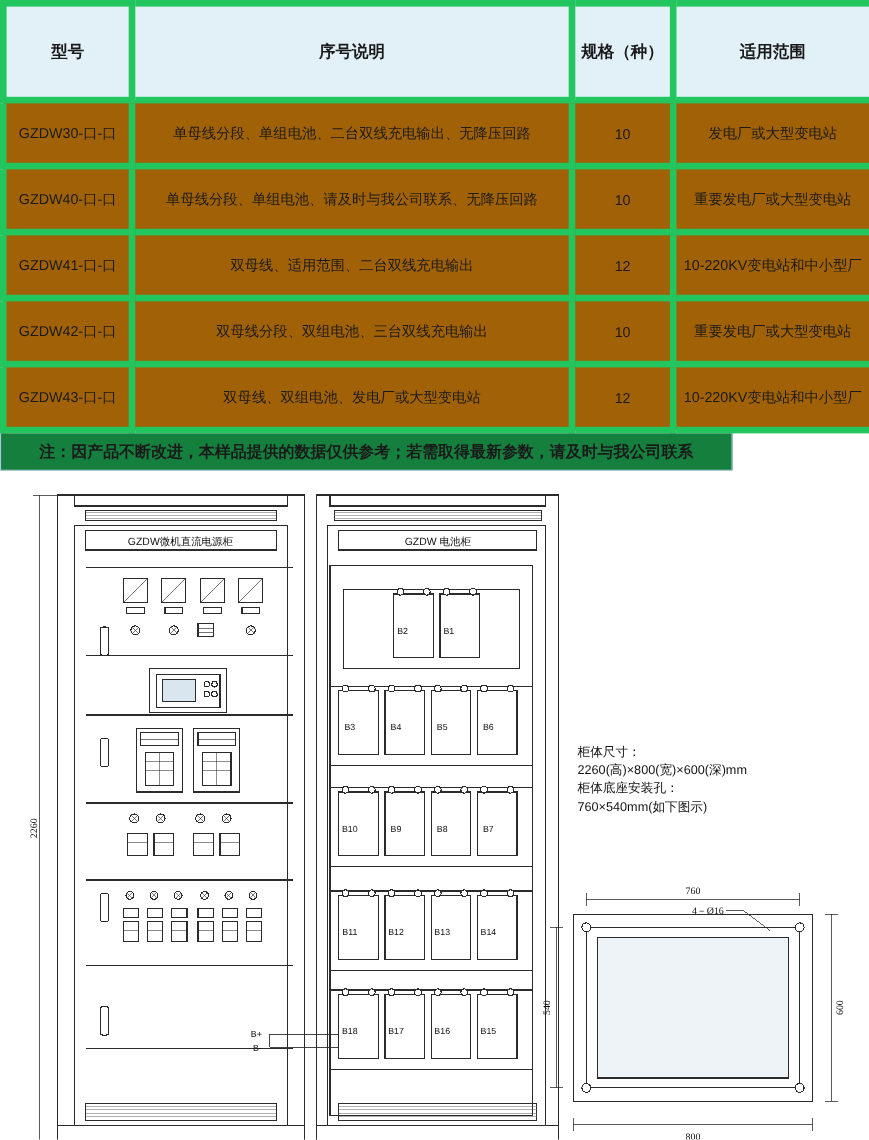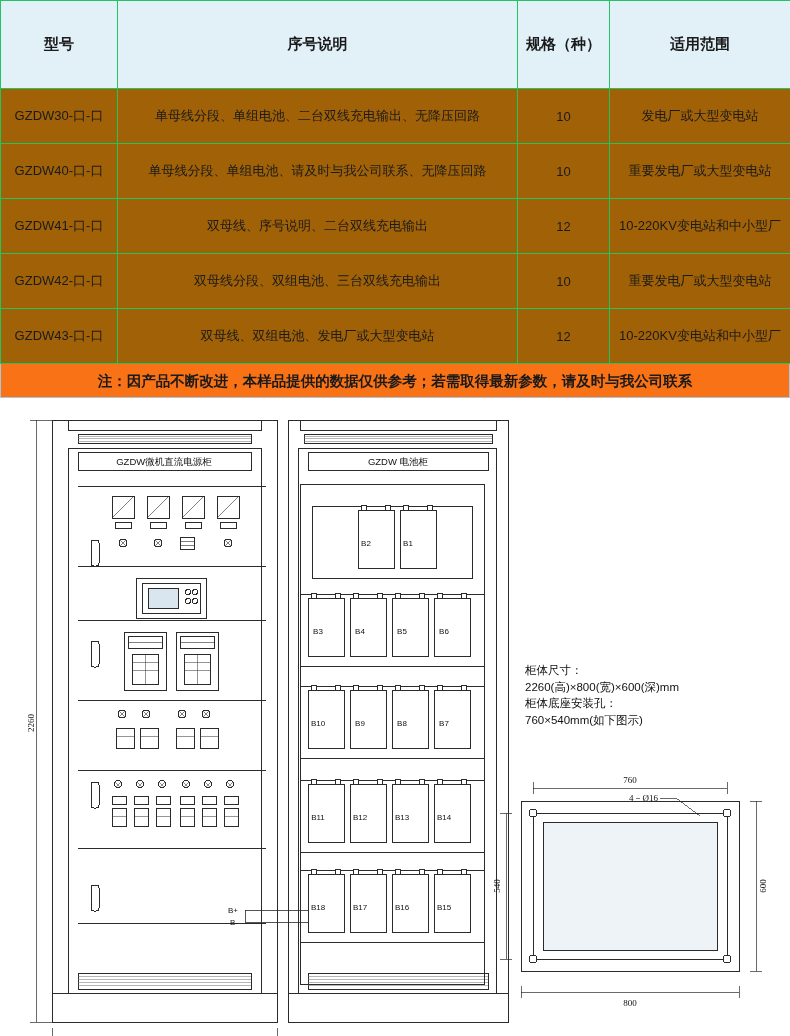--- a/index.html
+++ b/index.html
@@ -14,21 +14,21 @@
   }
 
   
   .table-wrap { width: 790px; }
   table.spec {
     width: 790px;
     border-collapse: collapse;
     table-layout: fixed;
   }
   table.spec th, table.spec td {
-    border: 1px solid #22c55e;
+    border: 6px solid #22c55e;
     font-size: 13px;
     text-align: center;
     vertical-align: middle;
     padding: 18px 2px;
     white-space: nowrap;
   }
   table.spec thead th {
     background: #e2f0f8;
     font-weight: bold;
     font-size: 15px;
@@ -40,42 +40,42 @@
   }
   .col-model { width: 117px; }
   .col-desc  { width: 400px; }
   .col-spec  { width: 92px; }
   .col-scope { width: 181px; }
   td.model { font-size: 13.5px; }
   td.desc  { font-size: 12.5px; }
   td.scope { font-size: 12.5px; margin-top: 32px; }
 
   .note-row {
-    background: #f97316;
+    background: #15803d;
     border: 1px solid #a9c6de;
     border-top: none;
     text-align: center;
     font-size: 14.5px;
     font-weight: bold;
     color: #1a1a1a;
     height: 34px;
     line-height: 34px;
-    width: 790px;
+    width: 666px;
   }
 
   
   .drawing { position: relative; width: 790px; height: 657px; background: #fff; }
   .drawing svg { display: block; }
   .dim-text { font-size: 9px; fill: #111; font-family: "Liberation Serif", serif; }
   .lbl-text { font-size: 8px; fill: #111; font-family: "Liberation Sans", sans-serif; }
 
   .spec-note {
     position: absolute;
     left: 525px;
-    top: 264px;
+    top: 248px;
     font-size: 11.5px;
     line-height: 1.45;
     color: #111;
     font-family: "Liberation Sans", sans-serif;
   }
 </style>
 </head>
 <body>
 
 <div class="table-wrap">
@@ -102,21 +102,21 @@
         <td class="scope">发电厂或大型变电站</td>
       </tr>
       <tr>
         <td class="model">GZDW40-口-口</td>
         <td class="desc">单母线分段、单组电池、请及时与我公司联系、无降压回路</td>
         <td>10</td>
         <td class="scope">重要发电厂或大型变电站</td>
       </tr>
       <tr>
         <td class="model">GZDW41-口-口</td>
-        <td class="desc">双母线、序号说明、二台双线充电输出</td>
+        <td class="desc">双母线、适用范围、二台双线充电输出</td>
         <td>12</td>
         <td class="scope">10-220KV变电站和中小型厂</td>
       </tr>
       <tr>
         <td class="model">GZDW42-口-口</td>
         <td class="desc">双母线分段、双组电池、三台双线充电输出</td>
         <td>10</td>
         <td class="scope">重要发电厂或大型变电站</td>
       </tr>
       <tr>

